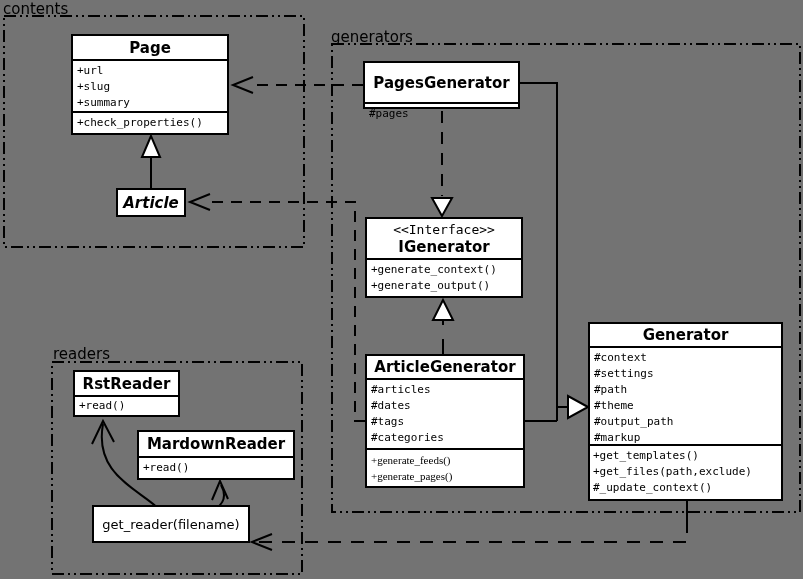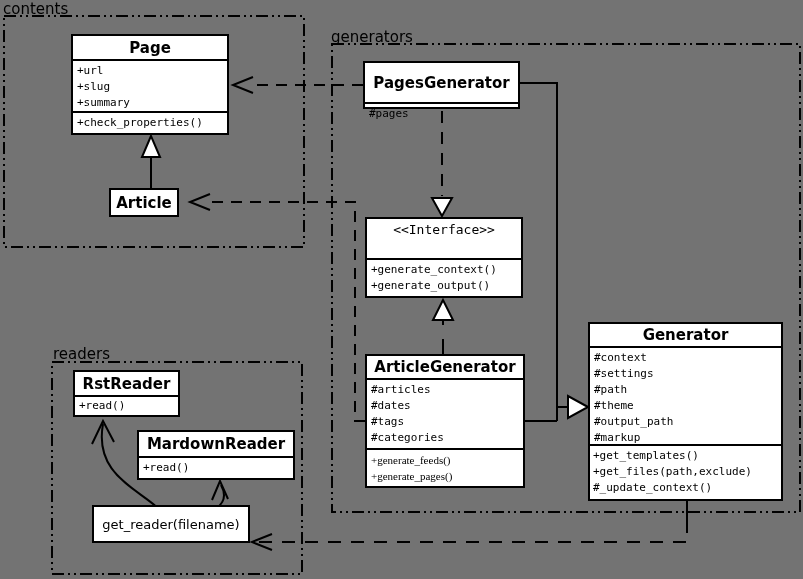--- a/index.html
+++ b/index.html
@@ -88,34 +88,35 @@
     <div class="uml-rows uml-sep" style="height:52px;">
         <div>+url</div>
         <div>+slug</div>
         <div>+summary</div>
       </div>
     <div class="uml-rows uml-sep" style="height:22px;">
         <div>+check_properties()</div>
       </div>
   </div>
 
-  <div class="uml-class" style="left:109px;top:188px;width:70px;height:29px;">
+  <div class="uml-class" style="left:116px;top:188px;width:70px;height:29px;font-style:italic;">
     <div class="uml-title" style="height:25px;">Article</div>
   </div>
 
   <div class="uml-class" style="left:363px;top:61px;width:157px;height:48px;">
     <div class="uml-title" style="height:39px;">PagesGenerator</div>
     <div class="uml-rows uml-sep" style="height:22px;">
         <div>#pages</div>
       </div>
   </div>
 
   <div class="uml-class" style="left:365px;top:217px;width:158px;height:81px;">
     <div class="uml-header" style="height:39px;">
       <div class="uml-stereotype">&lt;&lt;Interface&gt;&gt;</div>
+      <div class="uml-iface-name">IGenerator</div>
     </div>
     <div class="uml-rows uml-sep" style="height:38px;">
         <div>+generate_context()</div>
         <div>+generate_output()</div>
       </div>
   </div>
 
   <div class="uml-class" style="left:365px;top:354px;width:160px;height:134px;">
     <div class="uml-title" style="height:22px;">ArticleGenerator</div>
     <div class="uml-rows uml-sep" style="height:70px;">

